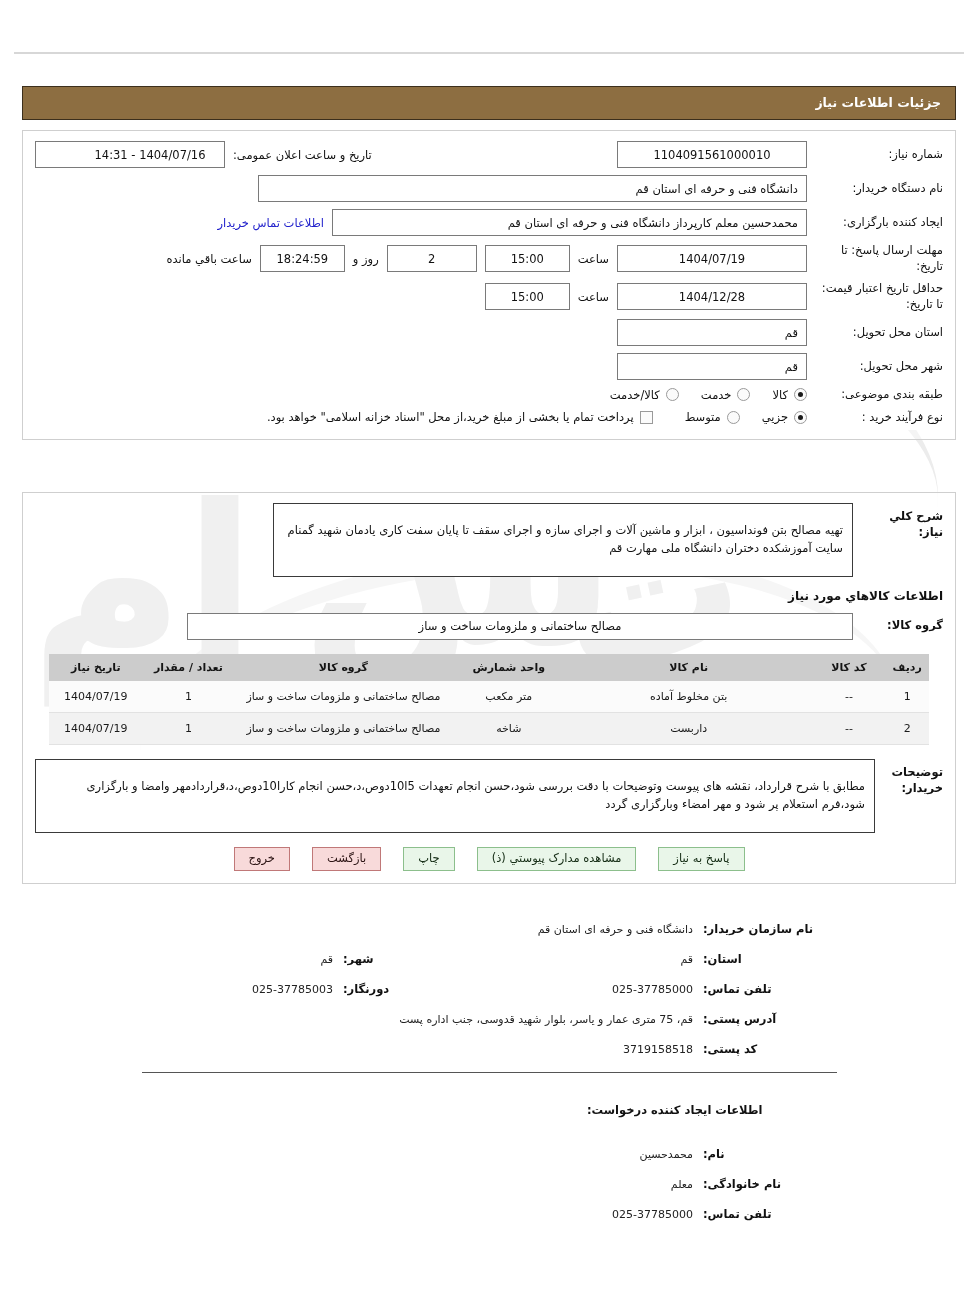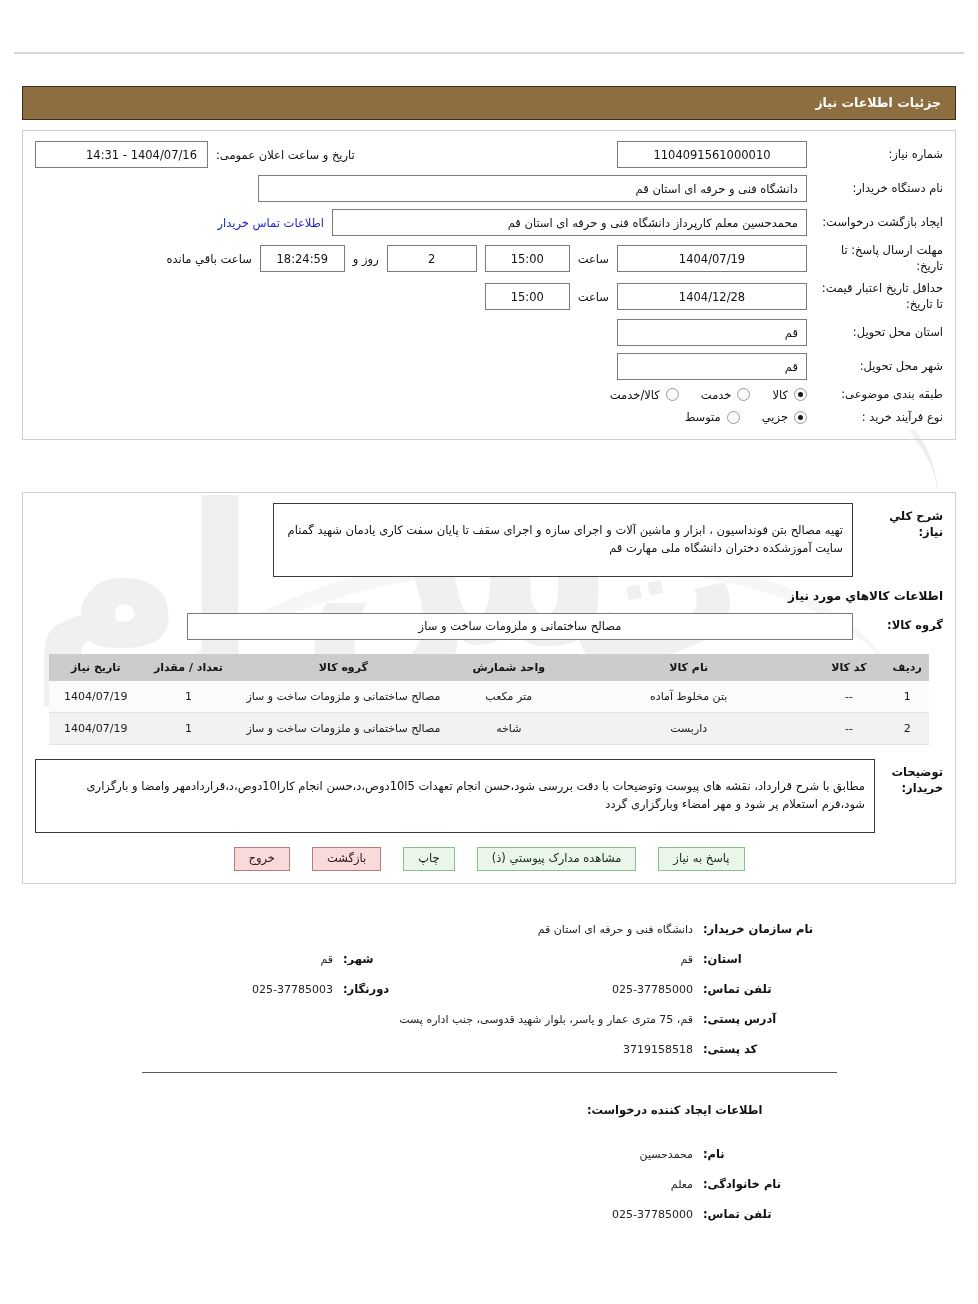--- a/index.html
+++ b/index.html
@@ -220,30 +220,30 @@
 
   <div class="bar">جزئیات اطلاعات نیاز</div>
 
   <div class="panel" style="margin-top:10px;">
 
     <div class="row">
       <div class="lbl lbl-w">شماره نیاز:</div>
       <div class="box num" style="width:190px;">1104091561000010</div>
       <div style="flex:1;"></div>
       <div class="small-lbl">تاریخ و ساعت اعلان عمومی:</div>
-      <div class="box ctr" style="width:173px;padding-left:48px;">1404/07/16 - 14:31</div>
+      <div class="box ctr" style="width:190px;padding-left:48px;">1404/07/16 - 14:31</div>
     </div>
 
     <div class="row">
       <div class="lbl lbl-w">نام دستگاه خریدار:</div>
       <div class="box" style="width:549px;">دانشگاه فنی و حرفه ای استان قم</div>
     </div>
 
     <div class="row">
-      <div class="lbl lbl-w">ایجاد بازگشت درخواست:</div>
+      <div class="lbl lbl-w">ایجاد کننده بارگزاری:</div>
       <div class="box" style="width:475px;">محمدحسین معلم کارپرداز دانشگاه فنی و حرفه ای استان قم</div>
       <div class="link">اطلاعات تماس خریدار</div>
     </div>
 
     <div class="row">
       <div class="lbl lbl-w">مهلت ارسال پاسخ: تا تاریخ:</div>
       <div class="box ctr" style="width:190px;">1404/07/19</div>
       <div class="small-lbl">ساعت</div>
       <div class="box ctr" style="width:85px;">15:00</div>
       <div class="box ctr" style="width:90px;">2</div>
@@ -287,20 +287,24 @@
 
     <div class="row" style="margin-bottom:2px;">
       <div class="lbl lbl-w">نوع فرآیند خرید :</div>
       <div class="radio-row">
         <span class="radio on"></span>
         <span class="small-lbl">جزيي</span>
       </div>
       <div class="radio-row" style="margin-right:14px;">
         <span class="radio"></span>
         <span class="small-lbl">متوسط</span>
+      </div>
+      <div class="radio-row" style="margin-right:24px;">
+        <span class="cb"></span>
+        <span class="small-lbl">پرداخت تمام یا بخشی از مبلغ خرید،از محل "اسناد خزانه اسلامی" خواهد بود.</span>
       </div>
     </div>
 
   </div>
 </div>
 
 <div style="position:absolute; left:22px; top:492px; width:934px;">
   <div class="panel">
 
     <div style="display:flex; align-items:flex-start; gap:8px;">

